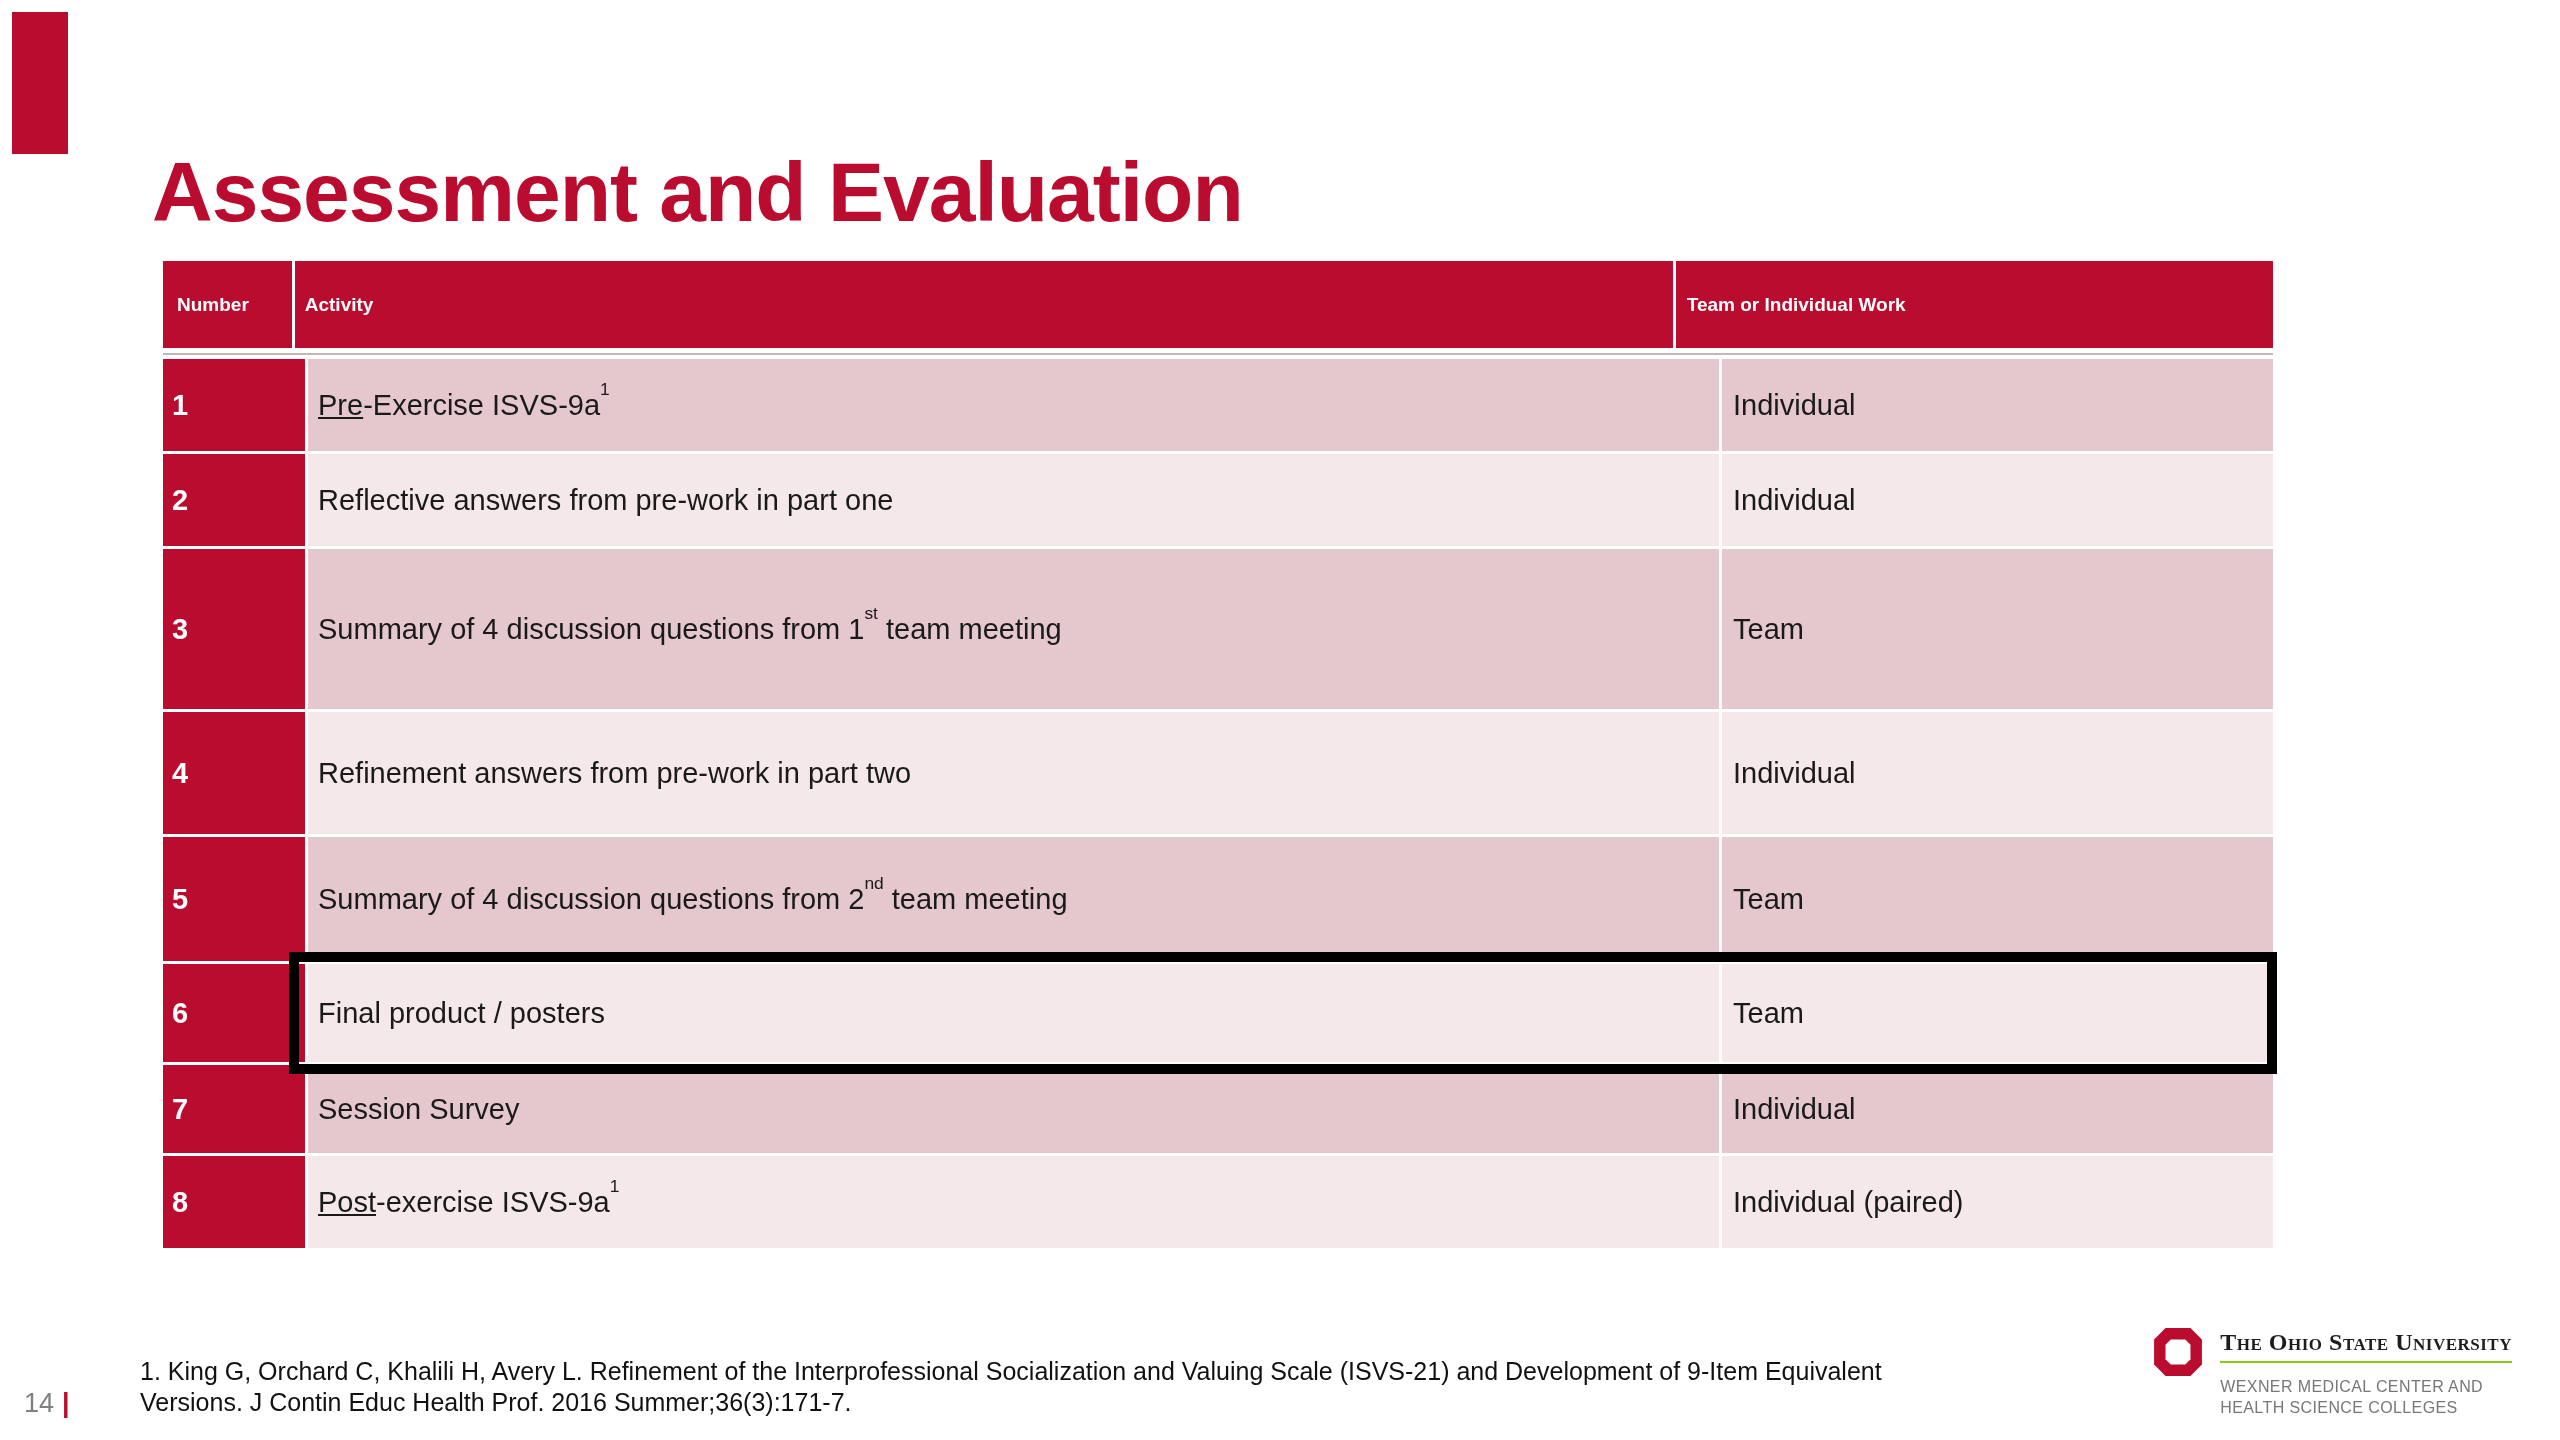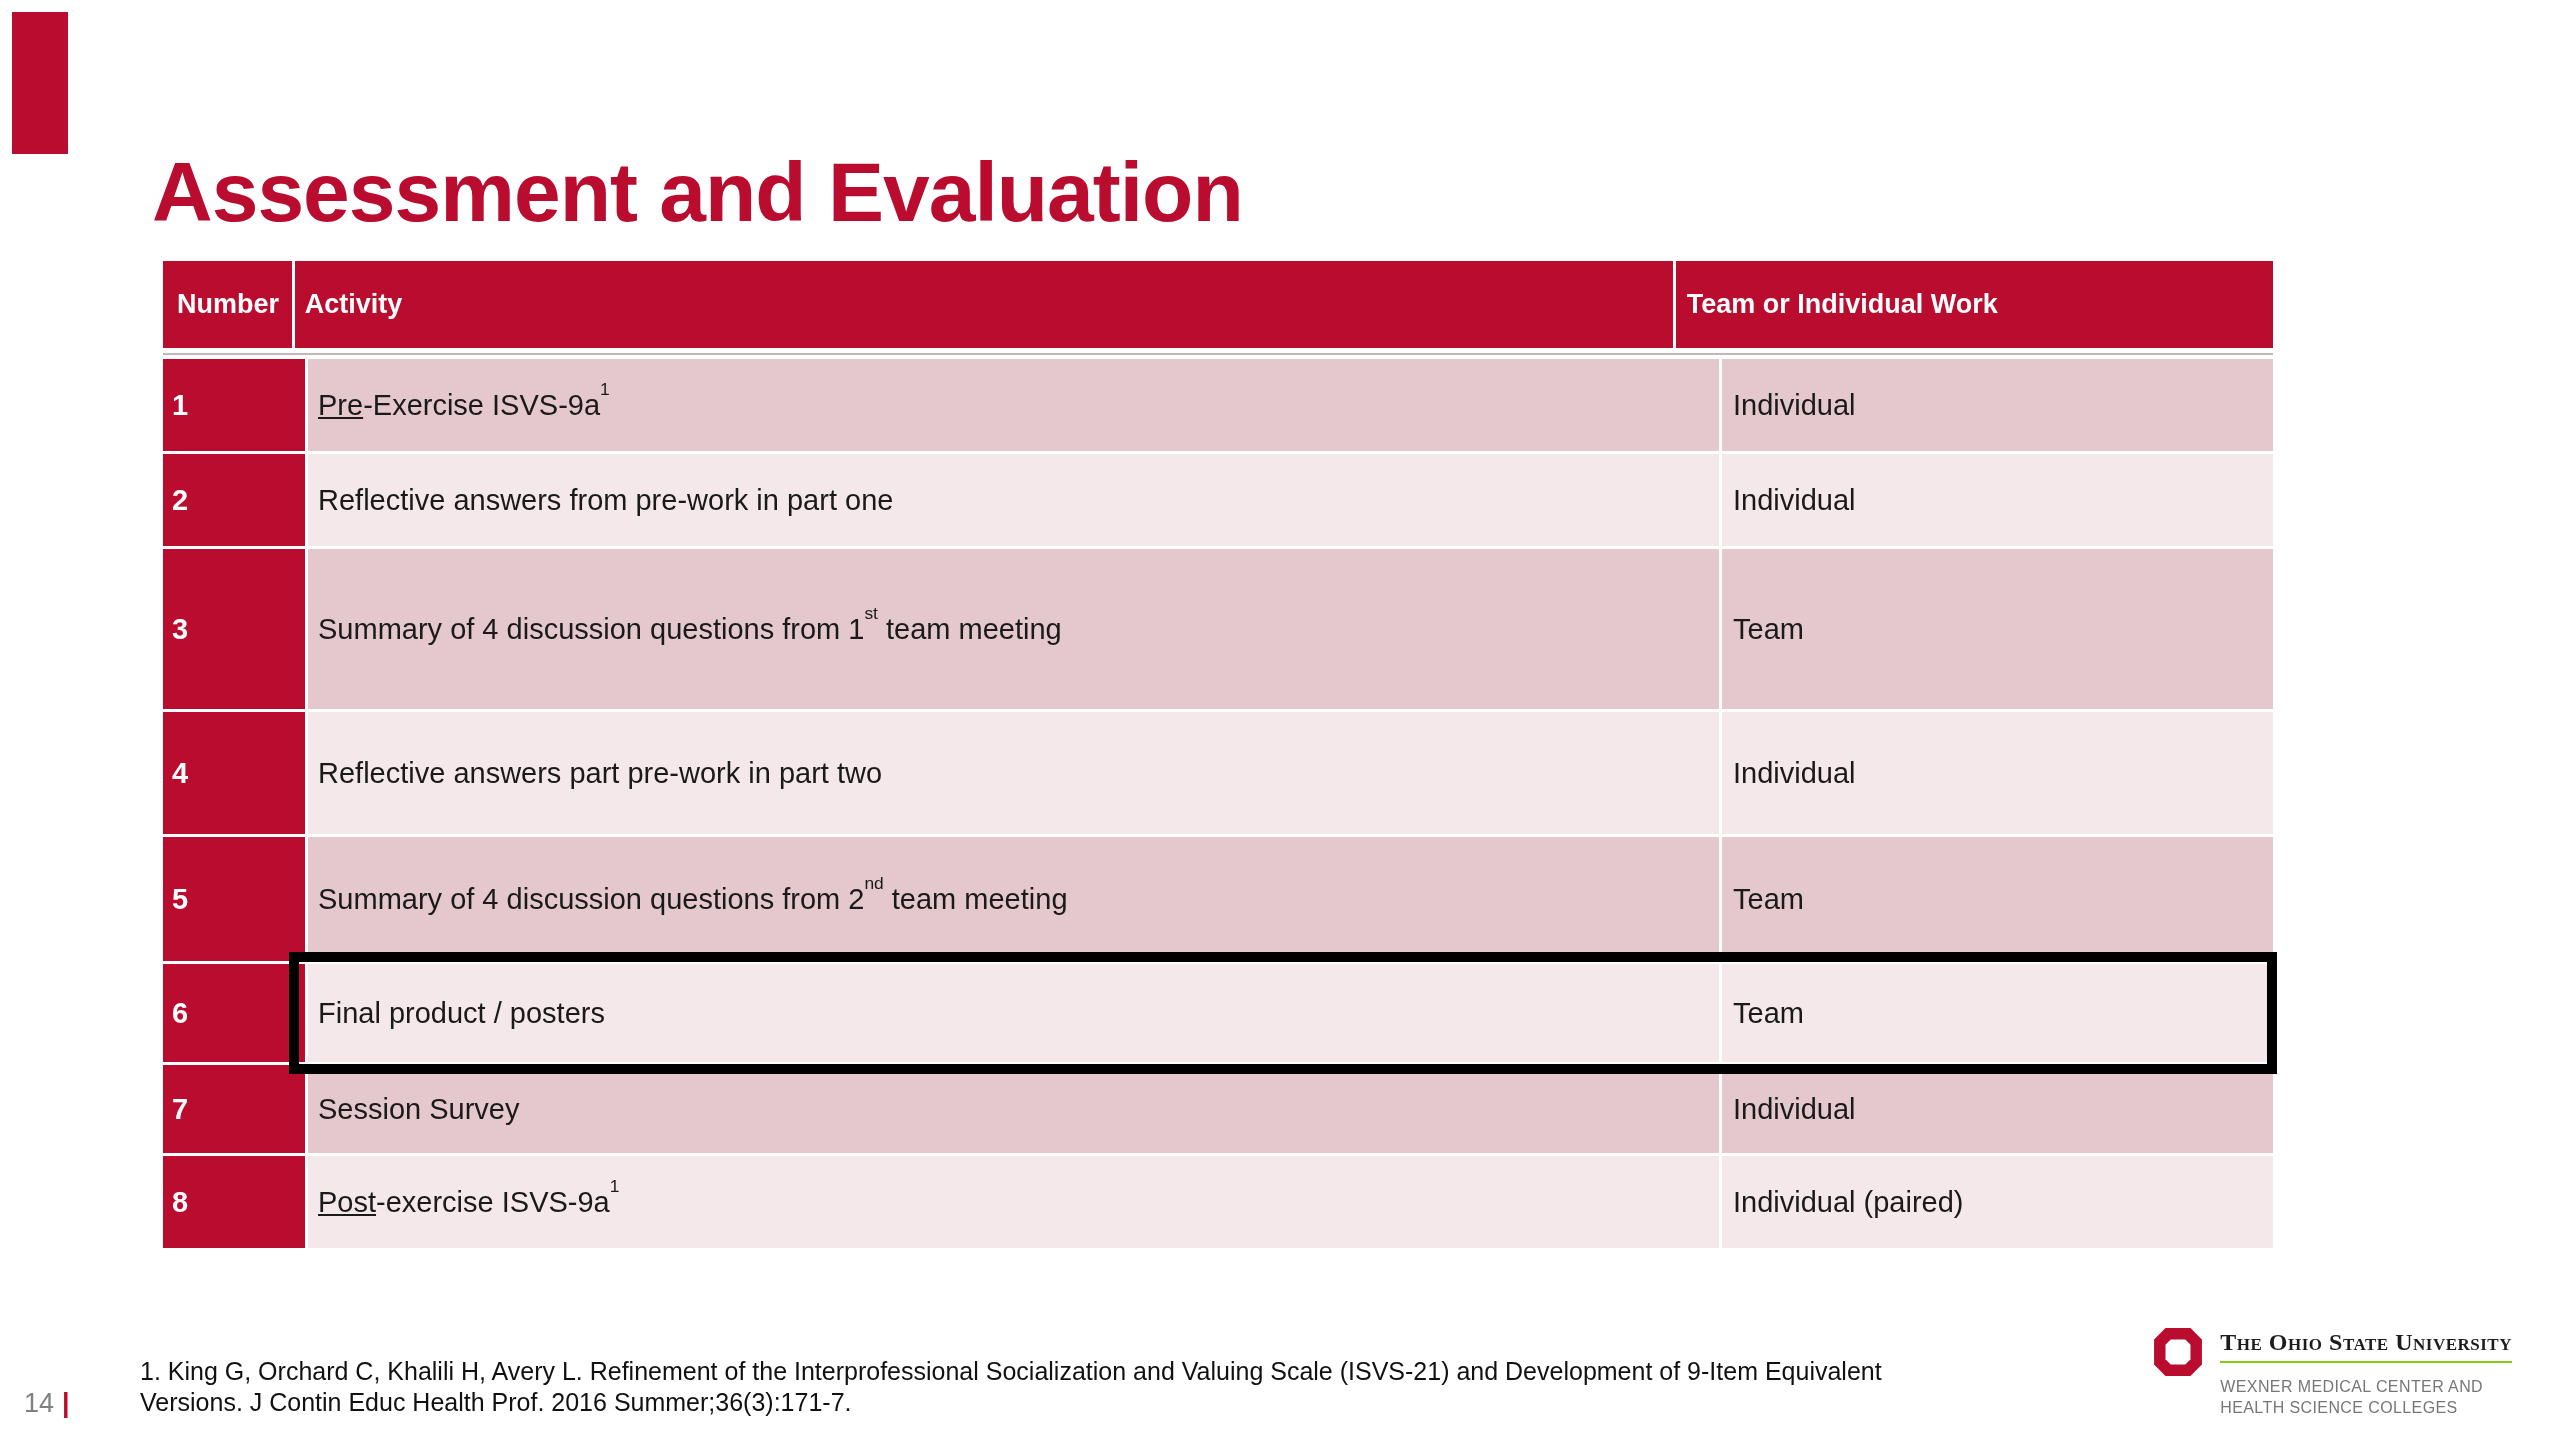--- a/index.html
+++ b/index.html
@@ -25,21 +25,21 @@
     letter-spacing: -1px; line-height: 1.0;
     color: var(--scarlet, #BA0C2F);
   }
 
   .table { position: absolute; left: 163px; top: 261px; width: 2110px; }
 
   .thead {
     display: flex; height: 87px;
     background: var(--scarlet, #BA0C2F);
     color: var(--header-text, #ffffff);
-    font-weight: bold; font-size: 27px;
+    font-weight: bold; font-size: 19px;
   }
   .hcell { display: flex; align-items: center; box-sizing: border-box; }
   .hcell + .hcell { border-left: 3px solid #ffffff; }
   .hcell.c-num  { width: 142px;  padding-left: 14px; }
   .hcell.c-act  { width: 1539px; padding-left: 10px; }
   .hcell.c-work { width: 668px;  padding-left: 11px; }
 
   .header-gap { height: 11px; padding-top: 5px; box-sizing: border-box; }
   .header-gap-line { height: 2px; background: #c3b7b9; }
 
@@ -129,21 +129,21 @@
       <div class="trow dark" style="height: 160px;">
         <div class="cell num-cell">3</div>
         <div class="cell act-cell">
           <span><span>Summary of 4 discussion questions from 1</span><sup>st</sup><span> team meeting</span></span>
         </div>
         <div class="cell work-cell">Team</div>
       </div>
       <div class="trow light" style="height: 122px;">
         <div class="cell num-cell">4</div>
         <div class="cell act-cell">
-          <span><span>Reflective answers part pre-work in part two</span></span>
+          <span><span>Refinement answers from pre-work in part two</span></span>
         </div>
         <div class="cell work-cell">Individual</div>
       </div>
       <div class="trow dark" style="height: 124px;">
         <div class="cell num-cell">5</div>
         <div class="cell act-cell">
           <span><span>Summary of 4 discussion questions from 2</span><sup>nd</sup><span> team meeting</span></span>
         </div>
         <div class="cell work-cell">Team</div>
       </div>

